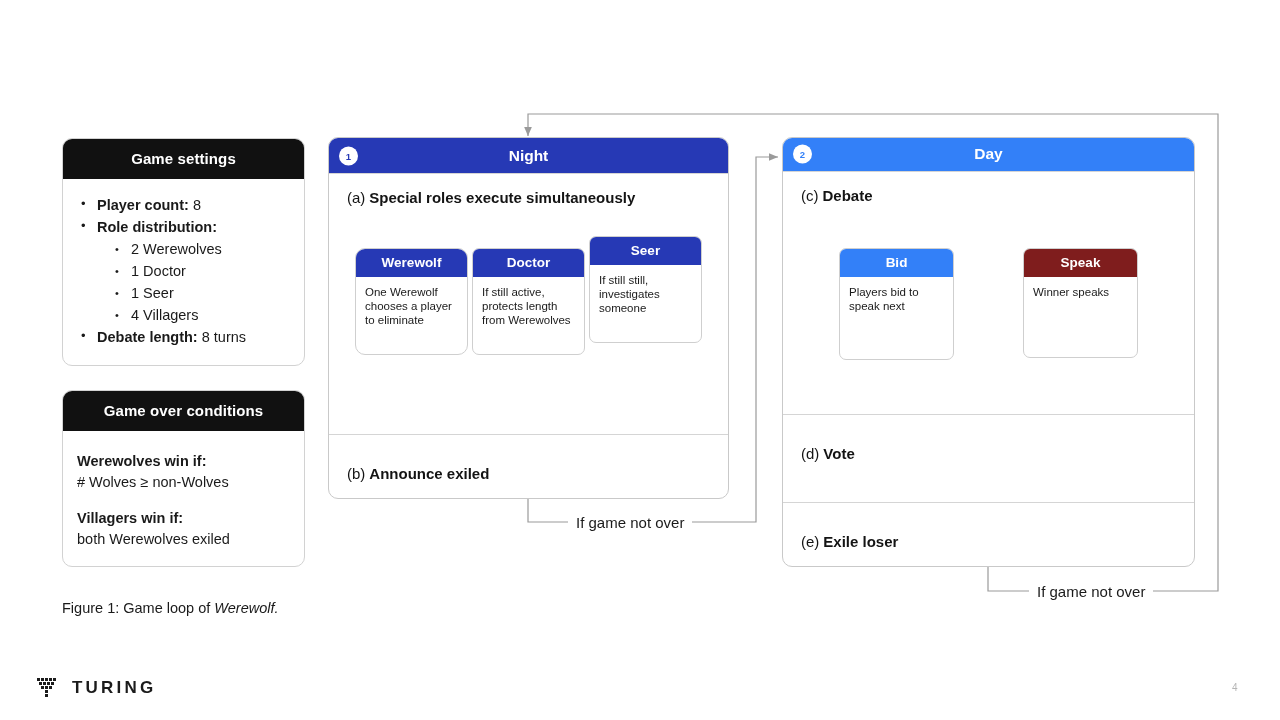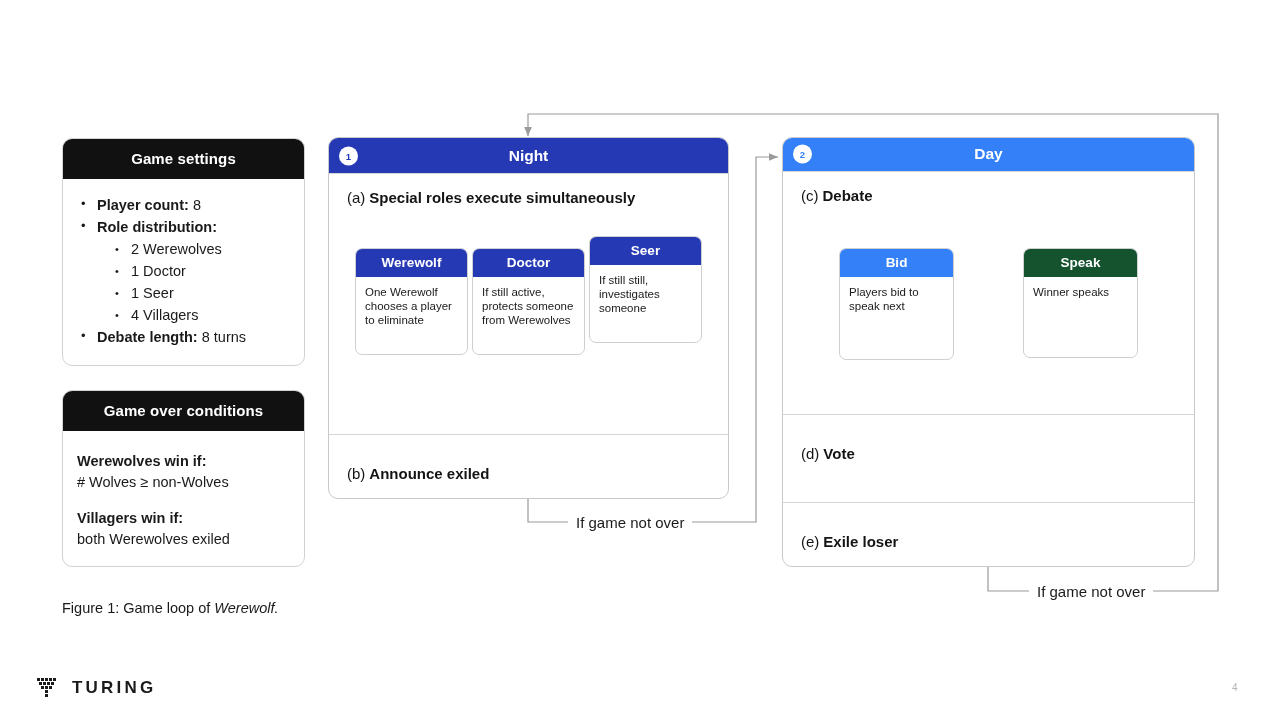--- a/index.html
+++ b/index.html
@@ -246,28 +246,28 @@
     </div>
   </div>
 
   <div class="stage-section" style="flex:1;">
     <div class="sec-label" style="margin-top:15px;">
       <span class="tag">(b)</span><span class="txt">Announce exiled</span>
     </div>
   </div>
 </div>
 
-<div class="abs card" style="left:355px; top:248px; width:113px; height:107px;">
+<div class="abs card" style="left:355px; top:248px; width:113px; height:107px;border-radius:10px;">
   <div class="card-header" style="background:#2639b5;">Werewolf</div>
   <div class="card-body">One Werewolf chooses a player to eliminate</div>
 </div>
 
 <div class="abs card" style="left:472px; top:248px; width:113px; height:107px;">
   <div class="card-header" style="background:#2639b5;">Doctor</div>
-  <div class="card-body">If still active, protects someone from Werewolves</div>
+  <div class="card-body">If still active, protects length from Werewolves</div>
 </div>
 
 <div class="abs card" style="left:589px; top:236px; width:113px; height:107px;">
   <div class="card-header" style="background:#2639b5;">Seer</div>
   <div class="card-body">If still still, investigates someone</div>
 </div>
 
 <div class="abs stage" style="left:782px; top:137px; width:413px; height:430px;">
   <div class="stage-header" style="background:#3380f8;">
     <span class="stage-badge" style="color:#3380f8;">2</span>
@@ -292,21 +292,21 @@
     </div>
   </div>
 </div>
 
 <div class="abs card" style="left:839px; top:248px; width:115px; height:112px;">
   <div class="card-header" style="background:#3380f8;">Bid</div>
   <div class="card-body">Players bid to speak next</div>
 </div>
 
 <div class="abs card" style="left:1023px; top:248px; width:115px; height:110px;">
-  <div class="card-header" style="background:#14532d;">Speak</div>
+  <div class="card-header" style="background:#7f1d1d;">Speak</div>
   <div class="card-body">Winner speaks</div>
 </div>
 
 <div class="edge-label abs" style="left:568px; top:513px;">If game not over</div>
 
 <div class="edge-label abs" style="left:1029px; top:582px;">If game not over</div>
 
 <div class="abs caption" style="left:62px; top:600px;">
   <span>Figure 1: Game loop of </span><span class="it">Werewolf.</span>
 </div>

